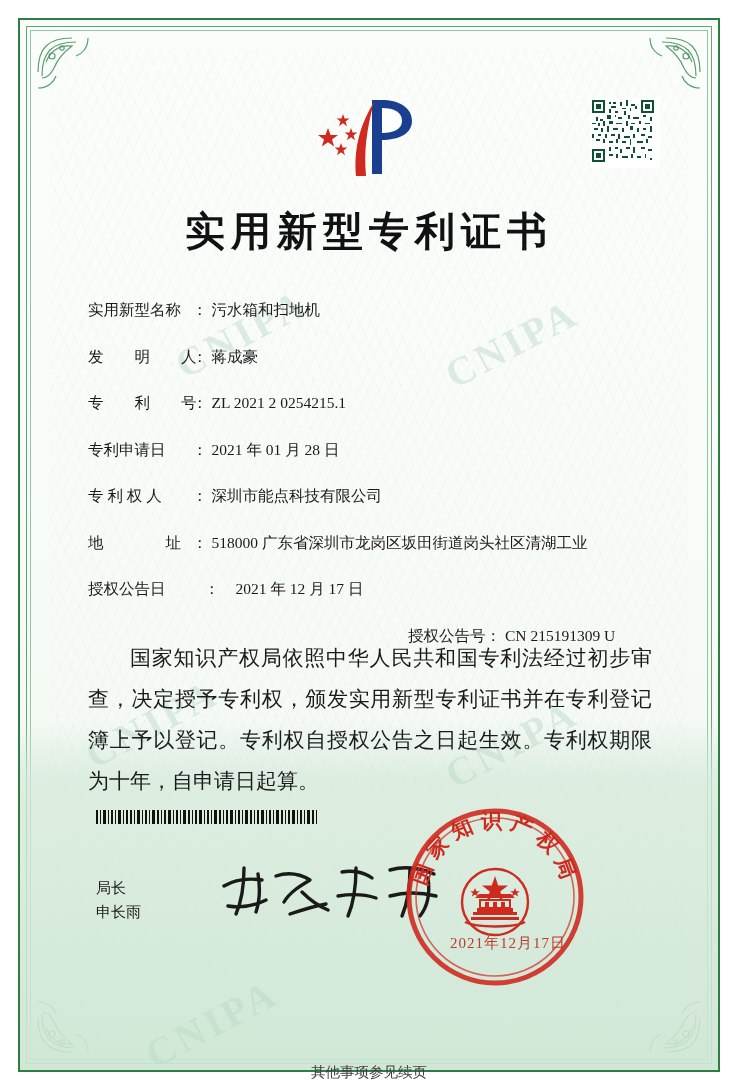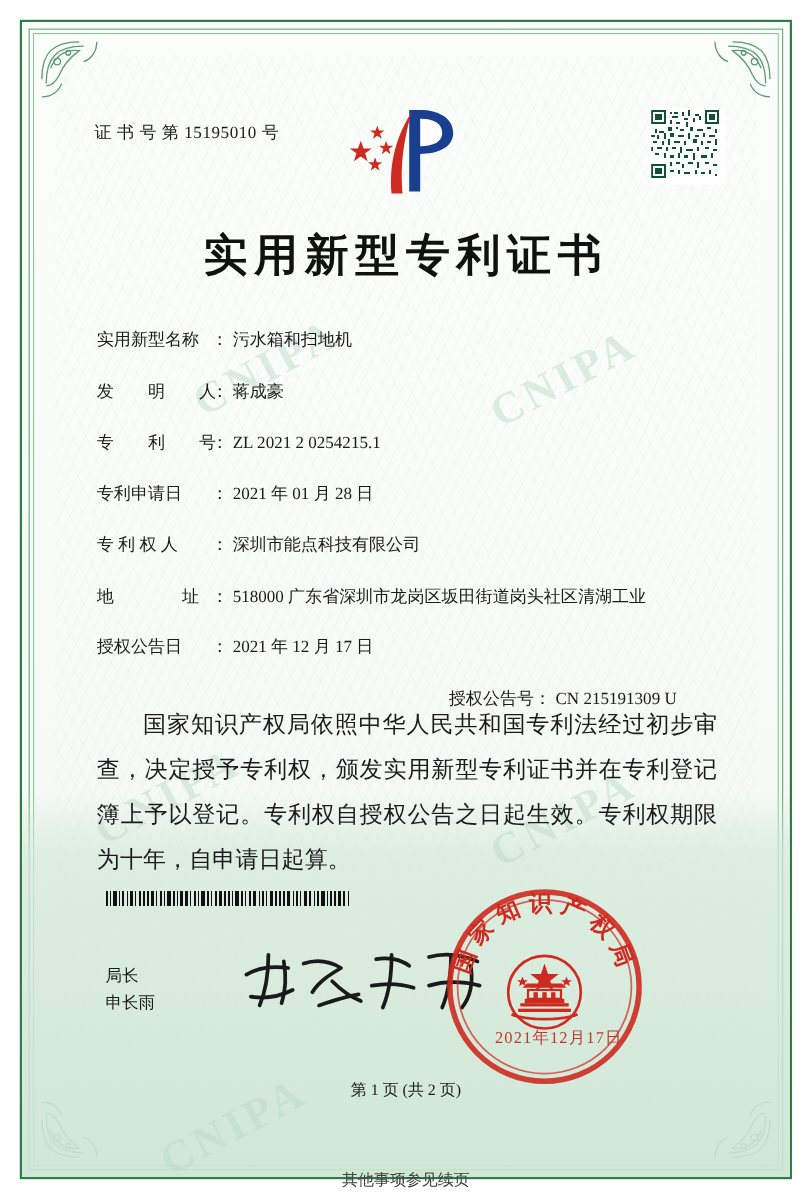--- a/index.html
+++ b/index.html
@@ -162,21 +162,21 @@
     letter-spacing: 0;
   }
   .fsep { flex: none; padding-right: 4px; }
   .fvalue { flex: 1 1 auto; white-space: normal; }
   .fvalue .line2 { display: block; }
 
   .inline-two {
     display: flex;
     align-items: flex-start;
   }
-  .inline-two .left { width: 320px; flex: none; }
+  .inline-two .left { width: 320px; flex: none; gap: 12px; }
   .inline-two .right { flex: 1; }
 
   .paras {
     position: absolute;
     left: 22px;
     right: 20px;
     top: 572px;
     font-size: 21px;
     line-height: 1.95;
     text-align: justify;
@@ -318,21 +318,20 @@
     <div class="lower-band"></div>
 
     <div class="wm wm1">CNIPA</div>
     <div class="wm wm2">CNIPA</div>
     <div class="wm wm3">CNIPA</div>
     <div class="wm wm4">CNIPA</div>
     <div class="wm wm5">CNIPA</div>
 
     <div class="content">
 
-      <div class="cert-no">证 书 号 第 15195010 号</div>
 
       <div class="qr">
         <svg viewBox="0 0 33 33" width="62" height="62" shape-rendering="crispEdges">
           <rect width="33" height="33" fill="#fff"></rect>
           <g fill="#0f5132">
             <rect x="0" y="0" width="7" height="7"></rect>
               <rect x="1" y="1" width="5" height="5" fill="#fff"></rect>
               <rect x="2" y="2" width="3" height="3"></rect>
             <rect x="26" y="0" width="7" height="7"></rect>
               <rect x="27" y="1" width="5" height="5" fill="#fff"></rect>
@@ -613,18 +612,17 @@
             <path d="M-20 -4 L20 -4 L16 -8 L-16 -8 Z" fill="#cf2a20"></path>
             <rect x="-22" y="10" width="44" height="3" fill="#cf2a20"></rect>
             <rect x="-24" y="15" width="48" height="3" fill="#cf2a20"></rect>
             <path d="M-30 20 C-18 26 18 26 30 20" fill="none" stroke="#cf2a20" stroke-width="2.4"></path>
           </g>
           <polygon points="91,168 94,176 102,176 95.5,181 98,189 91,184 84,189 86.5,181 80,176 88,176" fill="#cf2a20" opacity="0"></polygon>
         </svg>
       </div>
       <div class="seal-date">2021年12月17日</div>
 
-      <div class="page-no">第 1 页 (共 2 页)</div>
     </div>
   </div>
 
   <div class="footer-note">其他事项参见续页</div>
 </div>
 
 </body></html>

